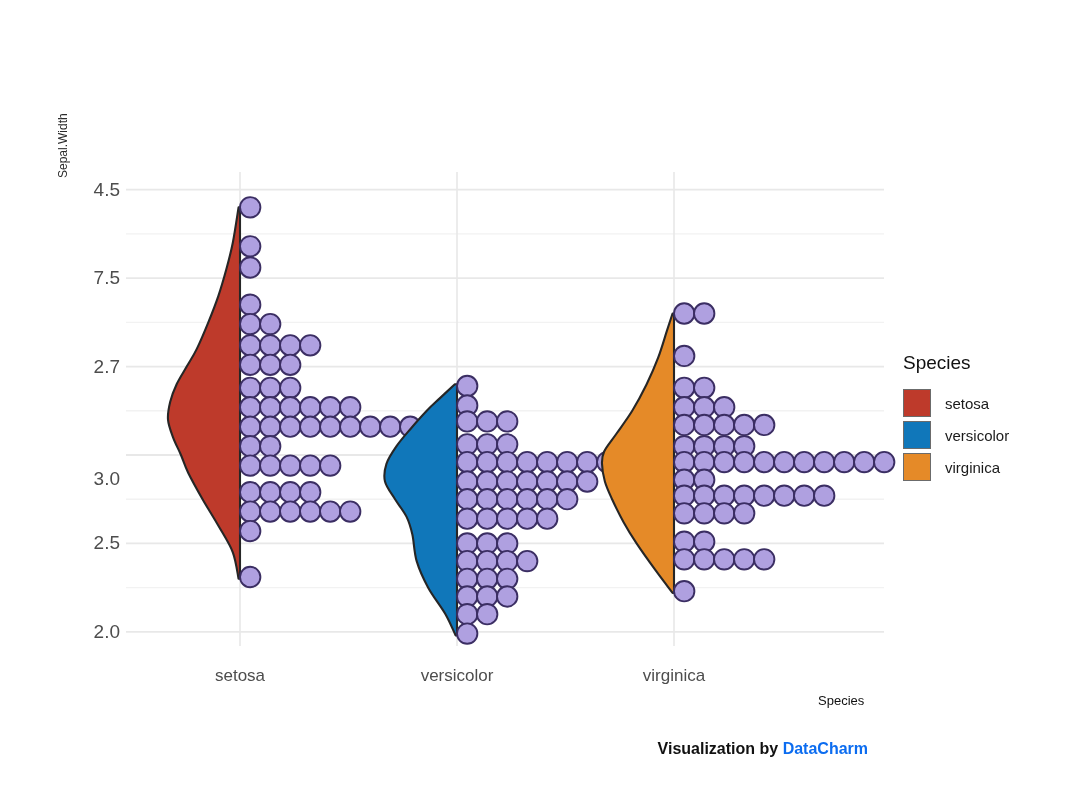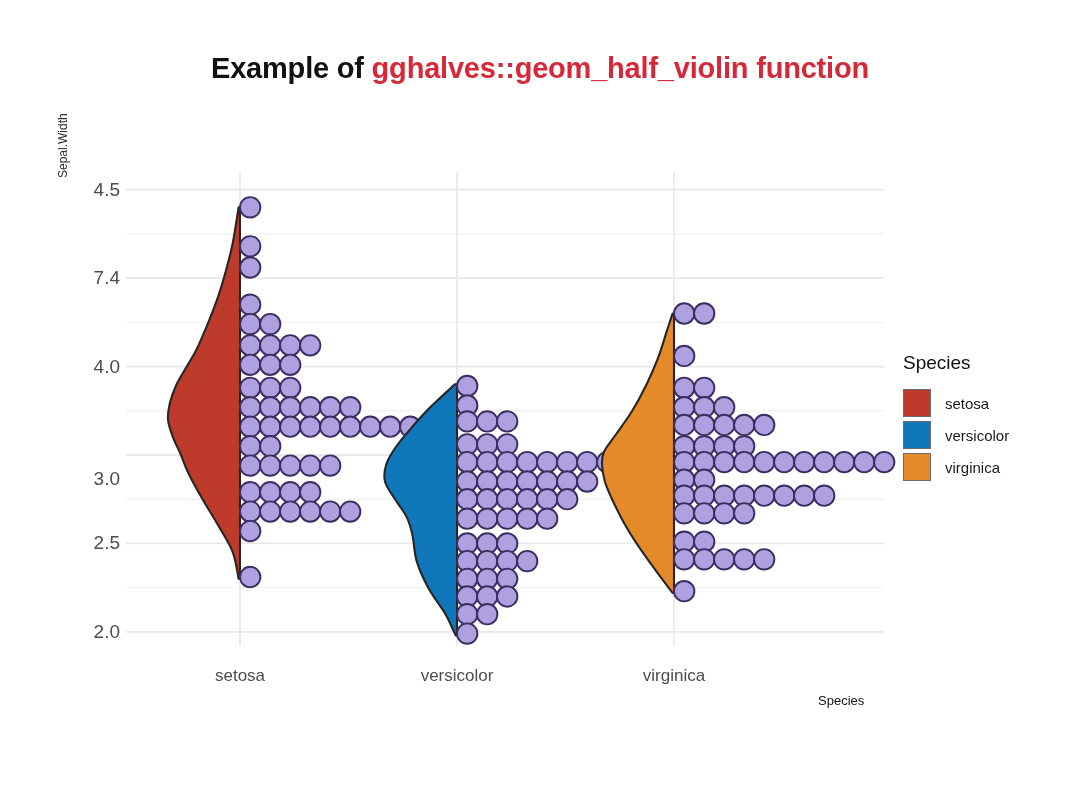--- a/index.html
+++ b/index.html
@@ -61,23 +61,20 @@
   }
   .legend-label{font-size:15px;color:#1a1a1a;}
 
   svg.panel{position:absolute;left:0;top:0;}
 </style>
 </head>
 <body>
 
 <div id="root">
 
-  <div class="title">
-    <span>Example of </span><span class="accent">gghalves::geom_half_violin function</span>
-  </div>
 
 
   <svg class="panel" id="plot" width="1080" height="810">
       <rect x="126" y="172" width="758" height="474" fill="#FFFFFF"></rect>
       <line x1="126" x2="884" y1="587.6343283582089" y2="587.6343283582089" stroke="#F2F2F2" stroke-width="1.4"></line>
       <line x1="126" x2="884" y1="499.2014925373134" y2="499.2014925373134" stroke="#F2F2F2" stroke-width="1.4"></line>
       <line x1="126" x2="884" y1="410.76865671641787" y2="410.76865671641787" stroke="#F2F2F2" stroke-width="1.4"></line>
       <line x1="126" x2="884" y1="322.3358208955223" y2="322.3358208955223" stroke="#F2F2F2" stroke-width="1.4"></line>
       <line x1="126" x2="884" y1="233.90298507462683" y2="233.90298507462683" stroke="#F2F2F2" stroke-width="1.4"></line>
       <line x1="126" x2="884" y1="631.8507462686567" y2="631.8507462686567" stroke="#E8E8E8" stroke-width="1.8"></line>
@@ -244,22 +241,22 @@
       <circle cx="684.2" cy="591.1716417910447" r="10.2" fill="#AFA0E0" stroke="#3B2E63" stroke-width="1.9"></circle>
     </svg>
 
   <div class="axis-y-title">Sepal.Width</div>
   <div class="axis-x-title">Species</div>
 
   <div class="ticks-y-wrap" id="yticks">
       <div class="tick-y" style="top: 631.851px;">2.0</div>
       <div class="tick-y" style="top: 543.418px; margin-left: 24px;">2.5</div>
       <div class="tick-y" style="top: 479px;">3.0</div>
-      <div class="tick-y" style="top: 366.552px;">4.0</div>
-      <div class="tick-y" style="top: 278.119px;">7.4</div>
+      <div class="tick-y" style="top: 366.552px;">2.7</div>
+      <div class="tick-y" style="top: 278.119px;">7.5</div>
       <div class="tick-y" style="top: 189.687px;">4.5</div>
     </div>
   <div id="xticks">
       <div class="tick-x" style="left: 240px;">setosa</div>
       <div class="tick-x" style="left: 457px;">versicolor</div>
       <div class="tick-x" style="left: 674px;">virginica</div>
     </div>
 
   <div class="legend">
     <div class="legend-title">Species</div>
@@ -272,14 +269,17 @@
           <span class="legend-swatch" style="background: rgb(16, 119, 186);"></span>
           <span class="legend-label">versicolor</span>
         </div>
         <div class="legend-row">
           <span class="legend-swatch" style="background: rgb(229, 138, 40);"></span>
           <span class="legend-label">virginica</span>
         </div>
       </div>
   </div>
 
+  <div class="caption">
+    <span>Visualization by </span><span class="brand">DataCharm</span>
+  </div>
 
 </div>
 
 </body></html>

